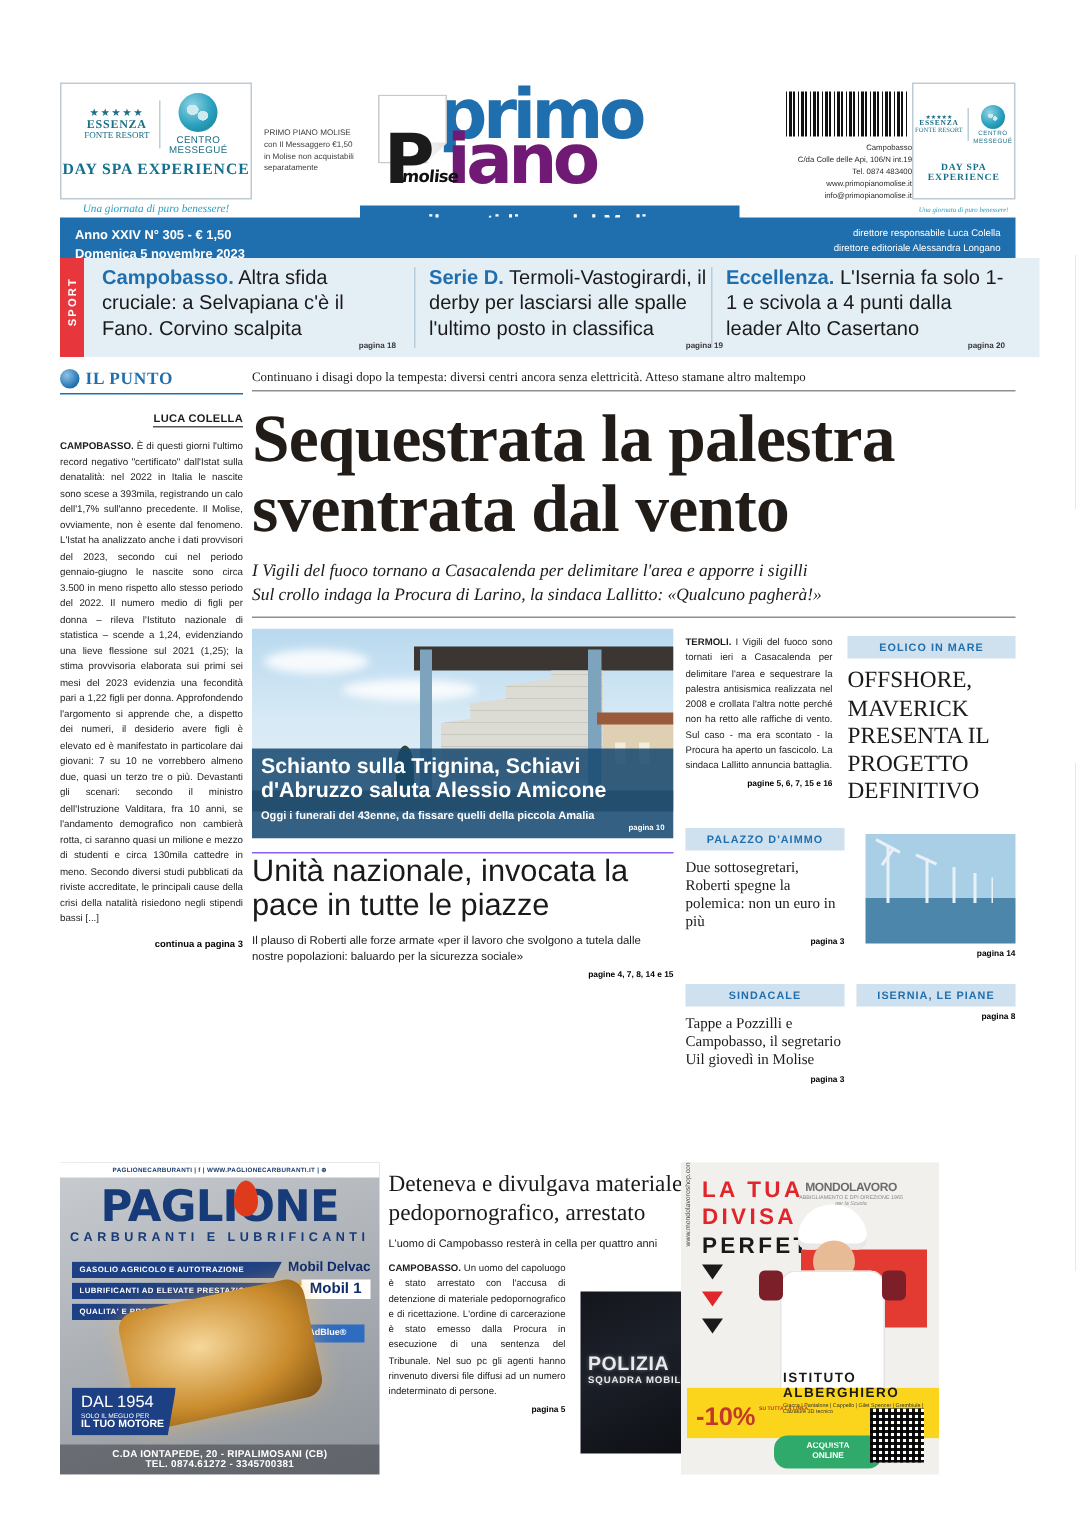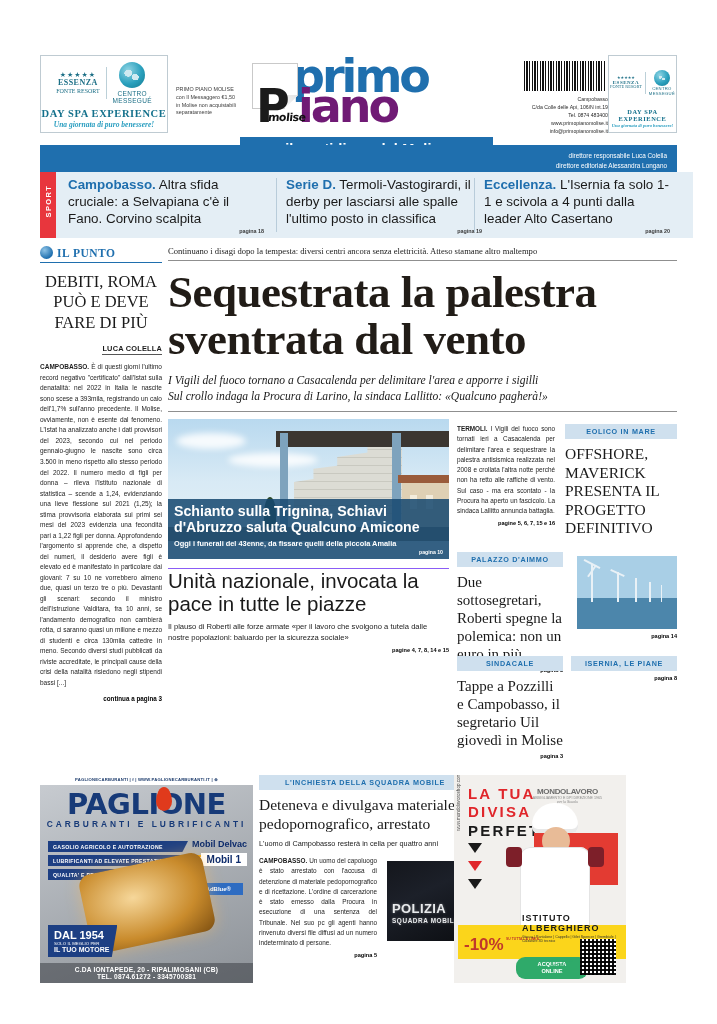--- a/index.html
+++ b/index.html
@@ -27,22 +27,22 @@
   }
   .globe:after{
     content:"";position:absolute;inset:4px;border-radius:50%;
     background:
       radial-gradient(ellipse at 30% 40%,#cfeaf1 0 22%,transparent 23%),
       radial-gradient(ellipse at 68% 62%,#cfeaf1 0 20%,transparent 21%);
   }
   .globe-cap{font-size:6.5px;color:#1c6f86;line-height:1.1;letter-spacing:.3px;}
   .spa-t1{font-family:"Liberation Serif",serif;font-weight:bold;color:#14718c;
     font-size:10.5px;letter-spacing:.6px;margin-top:3px;}
-  .spa-t2{font-family:"Liberation Serif",serif;font-weight:bold;color:#2a9ec0;
-    font-size:7.5px;font-style:italic;margin-top:1px;}
+  .spa-t2{font-family:"Liberation Serif",serif;font-weight:normal;color:#2a9ec0;
+    font-size:7.5px;font-style:italic;margin-top:15px;}
 
   .small-note{position:absolute;font-size:5.4px;line-height:1.45;color:#3c3c3c;}
 
   
   #logo{position:absolute;left:200px;top:0;width:250px;height:82px;}
   .lg-word{
     font-family:"DejaVu Sans",sans-serif;font-weight:bold;letter-spacing:-3px;
     position:absolute;
   }
   .lg-primo{color:#1f6fae;font-size:46px;left:52px;top:-6px;}
@@ -132,21 +132,21 @@
   #art2 h2{margin:0;font-size:20.5px;line-height:1.14;font-weight:normal;color:#1a1a1a;}
   #art2 p{font-size:7.6px;line-height:1.42;margin:7px 0 0;color:#1a1a1a;}
   #art2 .pagg{font-size:5.6px;font-weight:bold;text-align:right;margin-top:3px;}
 
   
   #rightcol{left:457px;top:424px;width:220px;}
   .kicker{background:#cfe0ee;color:#1f6fae;font-size:7.2px;font-weight:bold;
     letter-spacing:.7px;text-align:center;padding:3px 0;}
   .rh{font-family:"Liberation Serif",serif;font-size:15.5px;line-height:1.2;
     color:#1a1a1a;margin:6px 0 0;font-weight:normal;}
-  .rh-sm{font-size:15px;}
+  .rh-sm{font-size:10px;}
   .pagref{font-size:5.6px;font-weight:bold;text-align:right;margin-top:4px;}
   .rcol-text{font-size:6.4px;line-height:1.6;text-align:justify;color:#1c1c1c;}
 
   .sea{position:relative;width:100px;height:73px;overflow:hidden;
     background:linear-gradient(180deg,#a9cfe6 0 58%,#4c86ab 58% 100%);}
   .turb{position:absolute;background:#e9f1f6;}
 
   
   #bottom{left:40px;top:775px;width:637px;height:210px;}
   .adbox{position:absolute;overflow:hidden;}
@@ -171,21 +171,21 @@
     border-radius:12px;transform:rotate(-12deg);box-shadow:0 0 16px rgba(255,190,90,.45);}
   .pg-1954{position:absolute;left:8px;top:150px;background:#1d3f83;color:#fff;
     padding:4px 8px 4px 6px;clip-path:polygon(0 0,100% 0,92% 100%,0 100%);}
   .pg-foot{position:absolute;left:0;bottom:0;width:213px;background:rgba(60,64,70,.55);
     color:#fff;text-align:center;font-size:6.6px;font-weight:bold;padding:3px 0;letter-spacing:.2px;}
 
   #ad-mid{left:219px;top:0;width:212px;height:208px;}
   #ad-mid h2{font-family:"Liberation Serif",serif;font-weight:normal;font-size:15.5px;
     line-height:1.2;margin:6px 0 0;color:#1a1a1a;}
   .mid-sub{font-size:7.3px;margin-top:6px;color:#1a1a1a;}
-  .polizia{position:absolute;right:0;top:86px;width:84px;height:80px;
+  .polizia{position:absolute;right:0;top:86px;width:84px;height:108px;
     background:linear-gradient(155deg,#14161c 0%,#1c2029 40%,#0c0e12 100%);overflow:hidden;}
   .pol-txt{position:absolute;left:5px;top:40px;color:#e8eaec;font-weight:bold;
     font-size:13px;letter-spacing:.4px;text-shadow:0 0 3px rgba(255,255,255,.35);}
   .pol-txt small{display:block;font-size:6.4px;letter-spacing:.6px;margin-top:1px;}
 
   #ad-right{left:414px;top:0;width:172px;height:208px;background:#f2f0ed;}
   .ar-title{position:absolute;left:14px;top:10px;font-size:15px;font-weight:bold;
     color:#1a1a1a;line-height:1.22;letter-spacing:2.2px;}
   .ar-title .red{color:#e0262b;}
   .chef-hat{position:absolute;left:78px;top:28px;width:46px;height:30px;background:#fff;
@@ -277,20 +277,24 @@
           <div class="globe" style="width:16px;height:16px;margin:0 auto 1px;"></div>
           <div class="globe-cap" style="font-size:4.2px;">CENTRO</div>
           <div class="globe-cap" style="font-size:4.2px;">MESSEGUÉ</div>
         </div>
       </div>
       <div class="spa-t1" style="font-size:6.4px;">DAY SPA EXPERIENCE</div>
       <div class="spa-t2" style="font-size:4.6px;">Una giornata di puro benessere!</div>
     </div>
 
     <div id="infobar"></div>
+    <div class="anno">
+      <div>Anno XXIV N° 305 - € 1,50</div>
+      <div>Domenica 5 novembre 2023</div>
+    </div>
     <div class="dirett">
       <div>direttore responsabile Luca Colella</div>
       <div>direttore editoriale Alessandra Longano</div>
     </div>
   </div>
 
   <div id="sport" class="pg">
     <div id="sport-tab">
       <span>SPORT</span>
     </div>
@@ -309,21 +313,20 @@
       <h3><b>Eccellenza.</b><span> L'Isernia fa solo 1-1 e scivola a 4 punti dalla leader Alto Casertano</span></h3>
       <div class="sp-pag">pagina 20</div>
     </div>
   </div>
 
   <div id="leftcol" class="pg">
     <div id="ilpunto">
       <div class="ip-dot"></div>
       <div class="ip-txt">IL PUNTO</div>
     </div>
-    <h1 id="punto-title">DEBITI, ROMA PUÒ E DEVE FARE DI PIÙ</h1>
     <div style="text-align:right;">
       <div id="byline">LUCA COLELLA</div>
     </div>
     <div class="body-text">
       <b>CAMPOBASSO.</b><span> È di questi giorni l'ultimo record negativo "certificato" dall'Istat sulla denatalità: nel 2022 in Italia le nascite sono scese a 393mila, registrando un calo dell'1,7% sull'anno precedente. Il Molise, ovviamente, non è esente dal fenomeno. L'Istat ha analizzato anche i dati provvisori del 2023, secondo cui nel periodo gennaio-giugno le nascite sono circa 3.500 in meno rispetto allo stesso periodo del 2022. Il numero medio di figli per donna – rileva l'Istituto nazionale di statistica – scende a 1,24, evidenziando una lieve flessione sul 2021 (1,25); la stima provvisoria elaborata sui primi sei mesi del 2023 evidenzia una fecondità pari a 1,22 figli per donna. Approfondendo l'argomento si apprende che, a dispetto dei numeri, il desiderio avere figli è elevato ed è manifestato in particolare dai giovani: 7 su 10 ne vorrebbero almeno due, quasi un terzo tre o più. Devastanti gli scenari: secondo il ministro dell'Istruzione Valditara, fra 10 anni, se l'andamento demografico non cambierà rotta, ci saranno quasi un milione e mezzo di studenti e circa 130mila cattedre in meno. Secondo diversi studi pubblicati da riviste accreditate, le principali cause della crisi della natalità risiedono negli stipendi bassi [...]</span>
     </div>
     <div class="continua">continua a pagina 3</div>
   </div>
 
   <div id="centercol" class="pg">
@@ -346,21 +349,21 @@
       <div class="bldg" style="left:224px;top:14px;width:9px;height:96px;background:#7ea3bd;"></div>
       <div class="bldg" style="left:234px;top:62px;width:47px;height:52px;background:#dfd0b4;"></div>
       <div class="bldg" style="left:230px;top:56px;width:51px;height:8px;background:#9a5b3a;"></div>
       <div class="bldg" style="left:242px;top:76px;width:7px;height:14px;background:#f3ecdc;"></div>
       <div class="bldg" style="left:258px;top:76px;width:7px;height:14px;background:#f3ecdc;"></div>
       <div class="bldg" style="left:96px;top:78px;width:12px;height:34px;background:#2e4b2c;border-radius:50% 50% 20% 20%;"></div>
       <div class="bldg" style="left:0;top:108px;width:281px;height:14px;background:#7b7265;"></div>
 
       <div class="cap-band">
         <h4>Schianto sulla Trignina, Schiavi</h4>
-        <h4>d'Abruzzo saluta Qualcuno Amicone</h4>
+        <h4>d'Abruzzo saluta Alessio Amicone</h4>
         <div class="cap-sub">Oggi i funerali del 43enne, da fissare quelli della piccola Amalia</div>
         <div class="cap-pag">pagina 10</div>
       </div>
     </div>
 
     <div id="art2">
       <h2>Unità nazionale, invocata la pace in tutte le piazze</h2>
       <p>Il plauso di Roberti alle forze armate «per il lavoro che svolgono a tutela dalle nostre popolazioni: baluardo per la sicurezza sociale»</p>
       <div class="pagg">pagine 4, 7, 8, 14 e 15</div>
     </div>
@@ -424,32 +427,31 @@
       <div class="pg-sub">CARBURANTI E LUBRIFICANTI</div>
       <div class="pg-bullet" style="top:66px;width:130px;">GASOLIO AGRICOLO E AUTOTRAZIONE</div>
       <div class="pg-bullet" style="top:80px;width:130px;">LUBRIFICANTI AD ELEVATE PRESTAZIONI</div>
       <div class="pg-bullet" style="top:94px;width:110px;">QUALITA' E PROFESSIONALITA'</div>
       <div class="pg-brand" style="top:64px;font-size:9px;padding-left:24px;">Mobil Delvac</div>
       <div class="pg-brand" style="top:80px;right:42px;font-size:9px;background:#f0a30a;color:#fff;padding:0 3px;">Q8</div>
       <div class="pg-brand" style="top:78px;right:6px;font-size:10px;background:#fff;padding:1px 6px;">Mobil 1</div>
       <div class="pg-brand" style="top:108px;right:10px;font-size:6px;background:#2e6cc2;color:#fff;padding:3px 12px;">AdBlue®</div>
       <div class="piston"></div>
       <div class="pg-1954">
-        <div style="font-size:11px;font-weight:bold;">DAL 1954</div>
+        <div style="font-size:11px;font-weight:normal;">DAL 1954</div>
         <div style="font-size:4.4px;">SOLO IL MEGLIO PER</div>
         <div style="font-size:7px;font-weight:bold;">IL TUO MOTORE</div>
       </div>
       <div class="pg-foot">
         <div>C.DA IONTAPEDE, 20 - RIPALIMOSANI (CB)</div>
         <div>TEL. 0874.61272 - 3345700381</div>
       </div>
     </div>
 
     <div id="ad-mid" class="adbox">
-      <div class="kicker">L'INCHIESTA DELLA SQUADRA MOBILE</div>
       <h2>Deteneva e divulgava materiale pedopornografico, arrestato</h2>
       <div class="mid-sub">L'uomo di Campobasso resterà in cella per quattro anni</div>
       <div class="rcol-text" style="width:118px;margin-top:8px;">
         <b>CAMPOBASSO.</b><span> Un uomo del capoluogo è stato arrestato con l'accusa di detenzione di materiale pedopornografico e di ricettazione. L'ordine di carcerazione è stato emesso dalla Procura in esecuzione di una sentenza del Tribunale. Nel suo pc gli agenti hanno rinvenuto diversi file diffusi ad un numero indeterminato di persone.</span>
       </div>
       <div class="pagref" style="width:118px;">pagina 5</div>
       <div class="polizia">
         <div class="pol-txt">
           <span>POLIZIA</span>
           <small>SQUADRA MOBILE</small>

